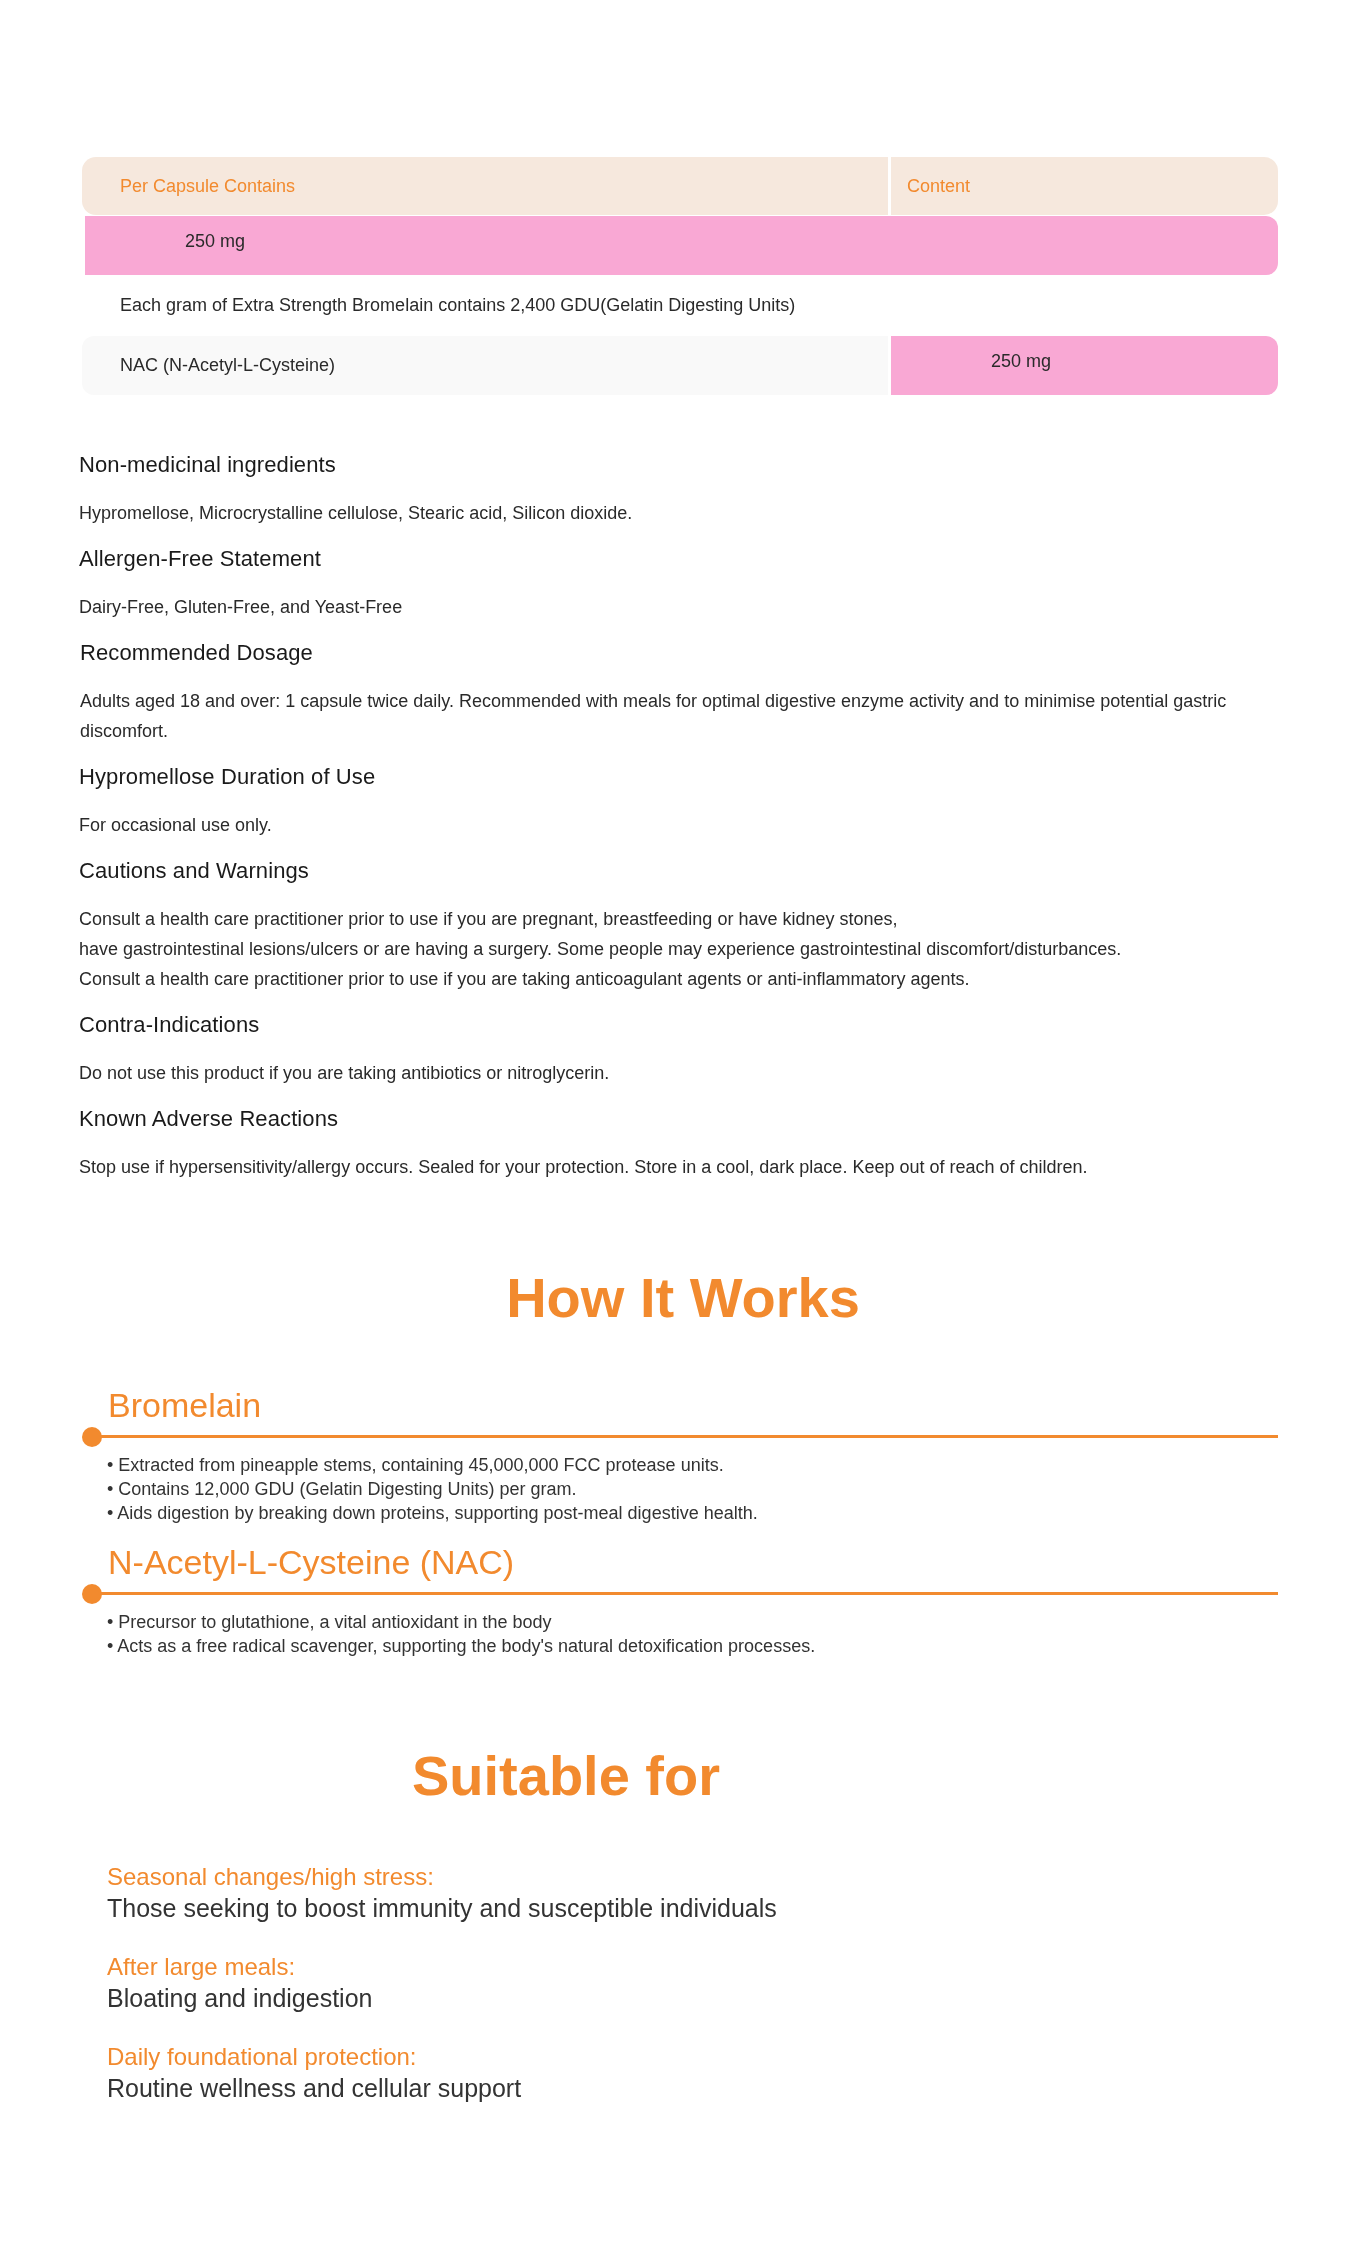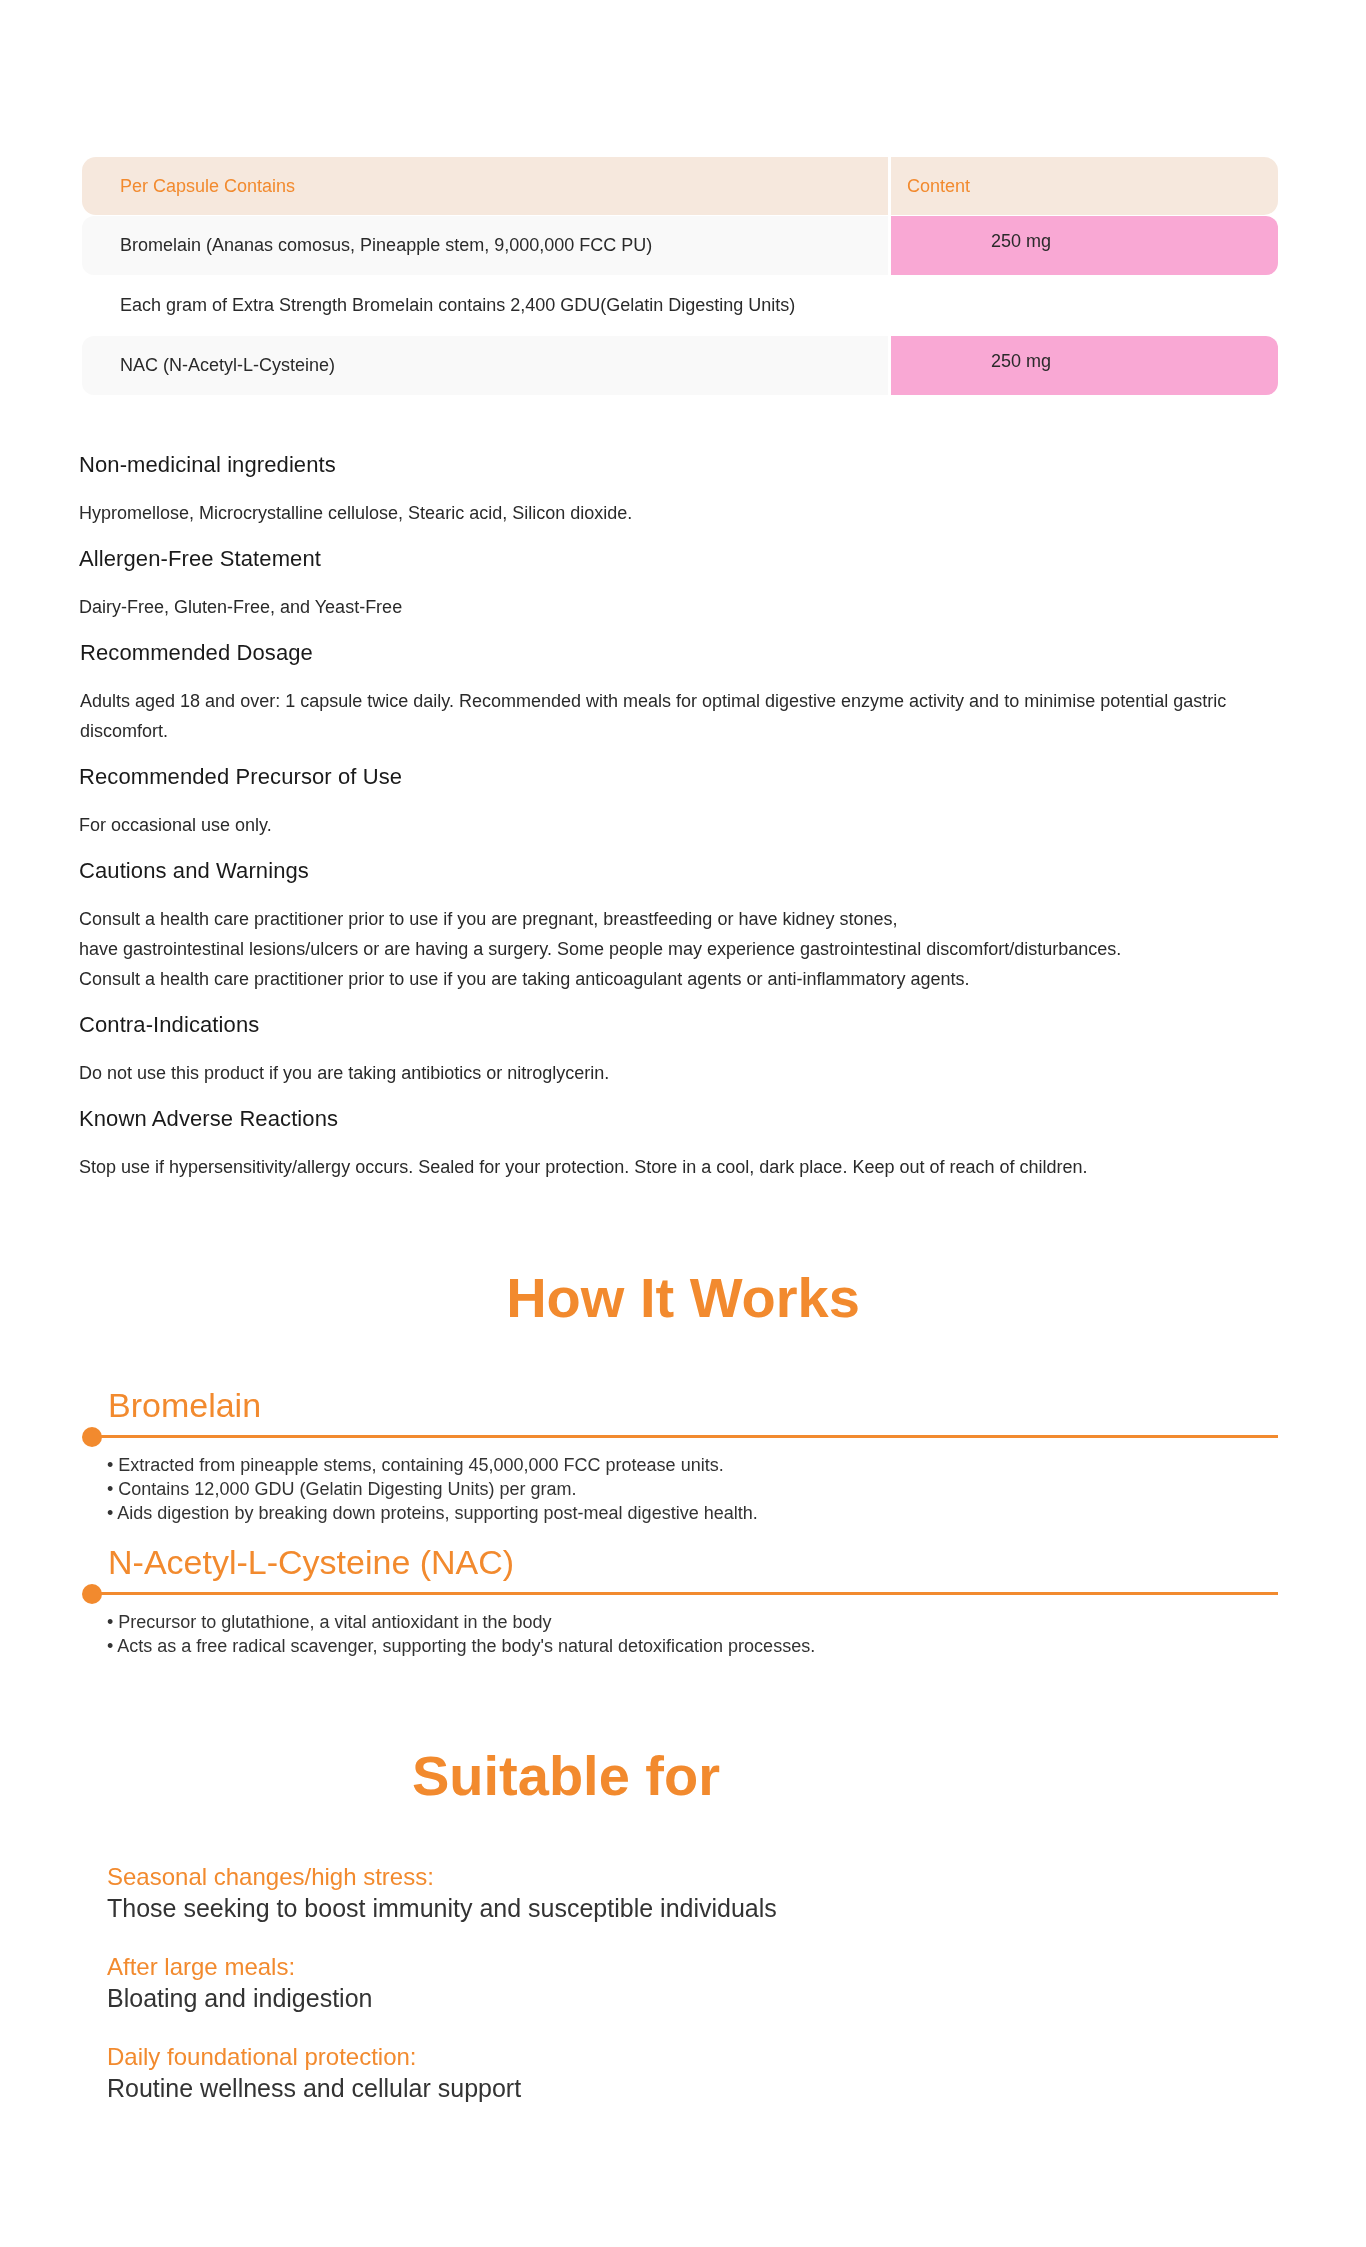--- a/index.html
+++ b/index.html
@@ -180,21 +180,20 @@
   </style>
 </head>
 <body>
 
 <div class="table">
   <div class="trow head">
     <div class="c1">Per Capsule Contains</div>
     <div class="c2">Content</div>
   </div>
   <div class="trow shaded">
-    <div class="c1">Bromelain (Ananas comosus, Pineapple stem, 9,000,000 FCC PU)</div>
     <div class="c2">250 mg</div>
   </div>
   <div class="trow note">
     <div class="c1">Each gram of Extra Strength Bromelain contains 2,400 GDU(Gelatin Digesting Units)</div>
     <div class="c2"></div>
   </div>
   <div class="trow shaded">
     <div class="c1">NAC (N-Acetyl-L-Cysteine)</div>
     <div class="c2">250 mg</div>
   </div>
@@ -207,21 +206,21 @@
   </div>
   <div class="sec">
     <h3>Allergen-Free Statement</h3>
     <p>Dairy-Free, Gluten-Free, and Yeast-Free</p>
   </div>
   <div class="sec">
     <h3>Recommended Dosage</h3>
     <p>Adults aged 18 and over: 1 capsule twice daily. Recommended with meals for optimal digestive enzyme activity and to minimise potential gastric discomfort.</p>
   </div>
   <div class="sec">
-    <h3>Recommended Precursor of Use</h3>
+    <h3>Hypromellose Duration of Use</h3>
     <p>For occasional use only.</p>
   </div>
   <div class="sec">
     <h3>Cautions and Warnings</h3>
     <p>
       <span>Consult a health care practitioner prior to use if you are pregnant, breastfeeding or have kidney stones,</span><br>
       <span>have gastrointestinal lesions/ulcers or are having a surgery. Some people may experience gastrointestinal discomfort/disturbances.</span><br>
       <span>Consult a health care practitioner prior to use if you are taking anticoagulant agents or anti-inflammatory agents.</span>
     </p>
   </div>

